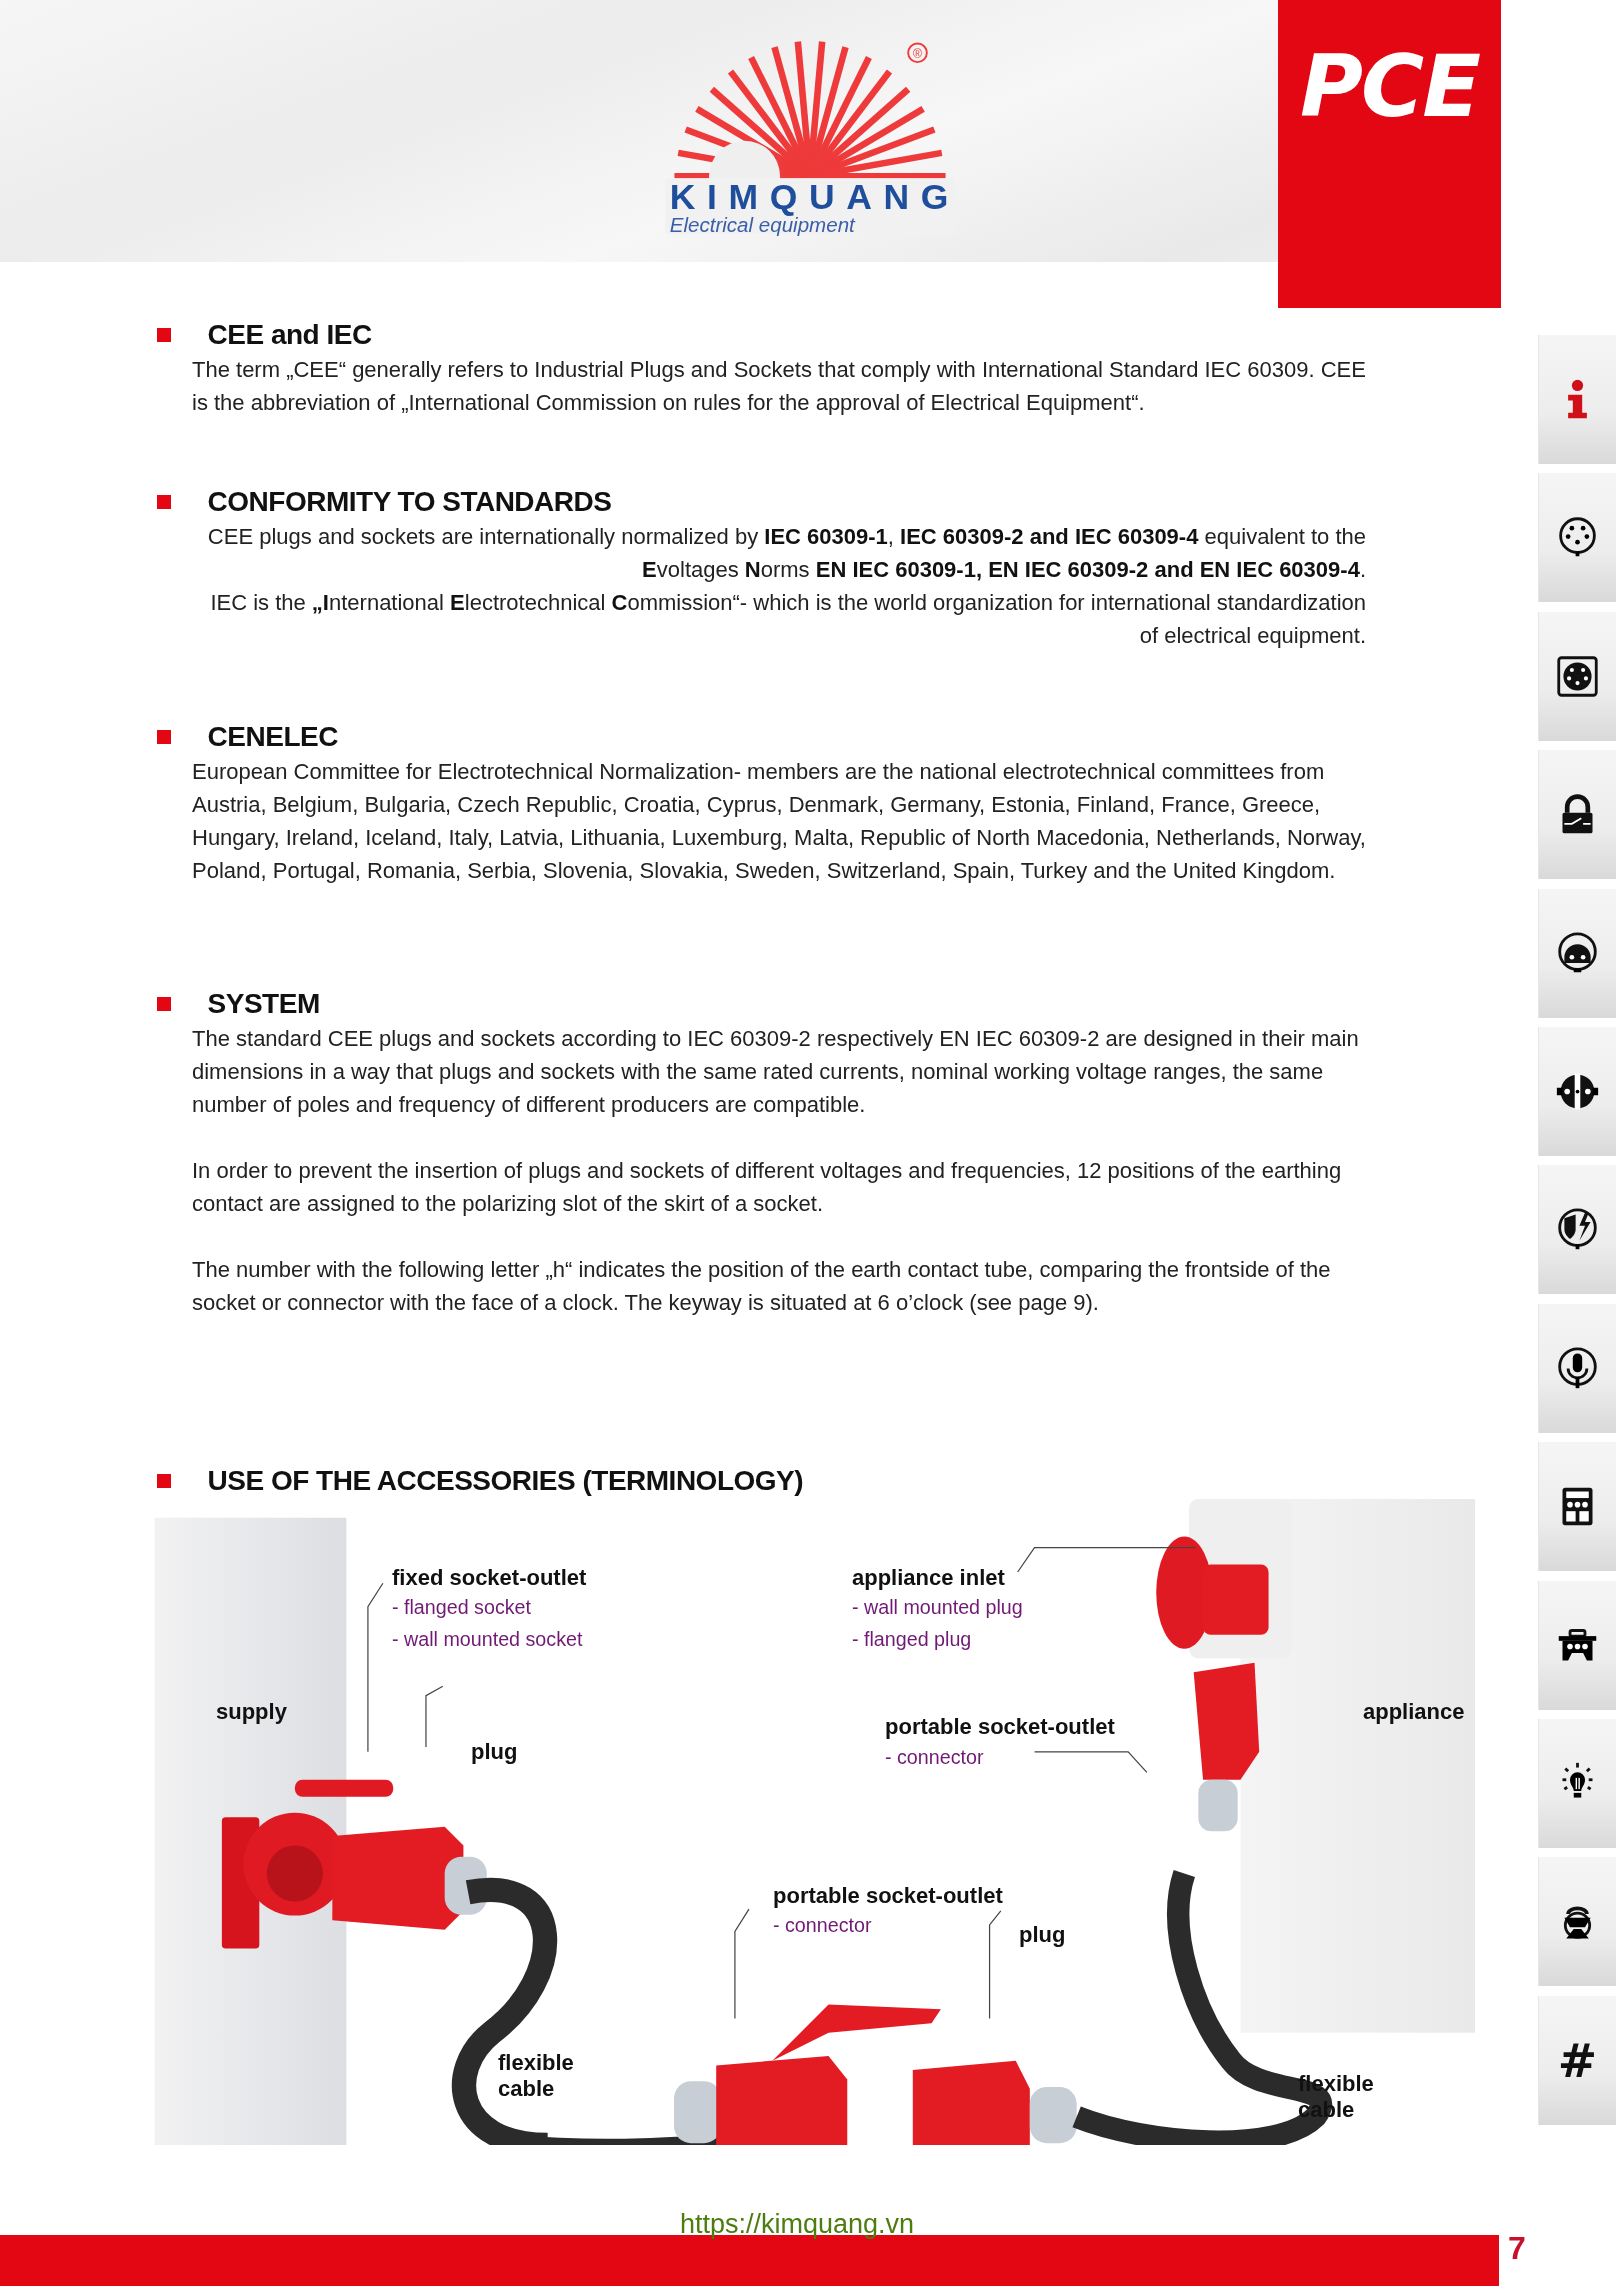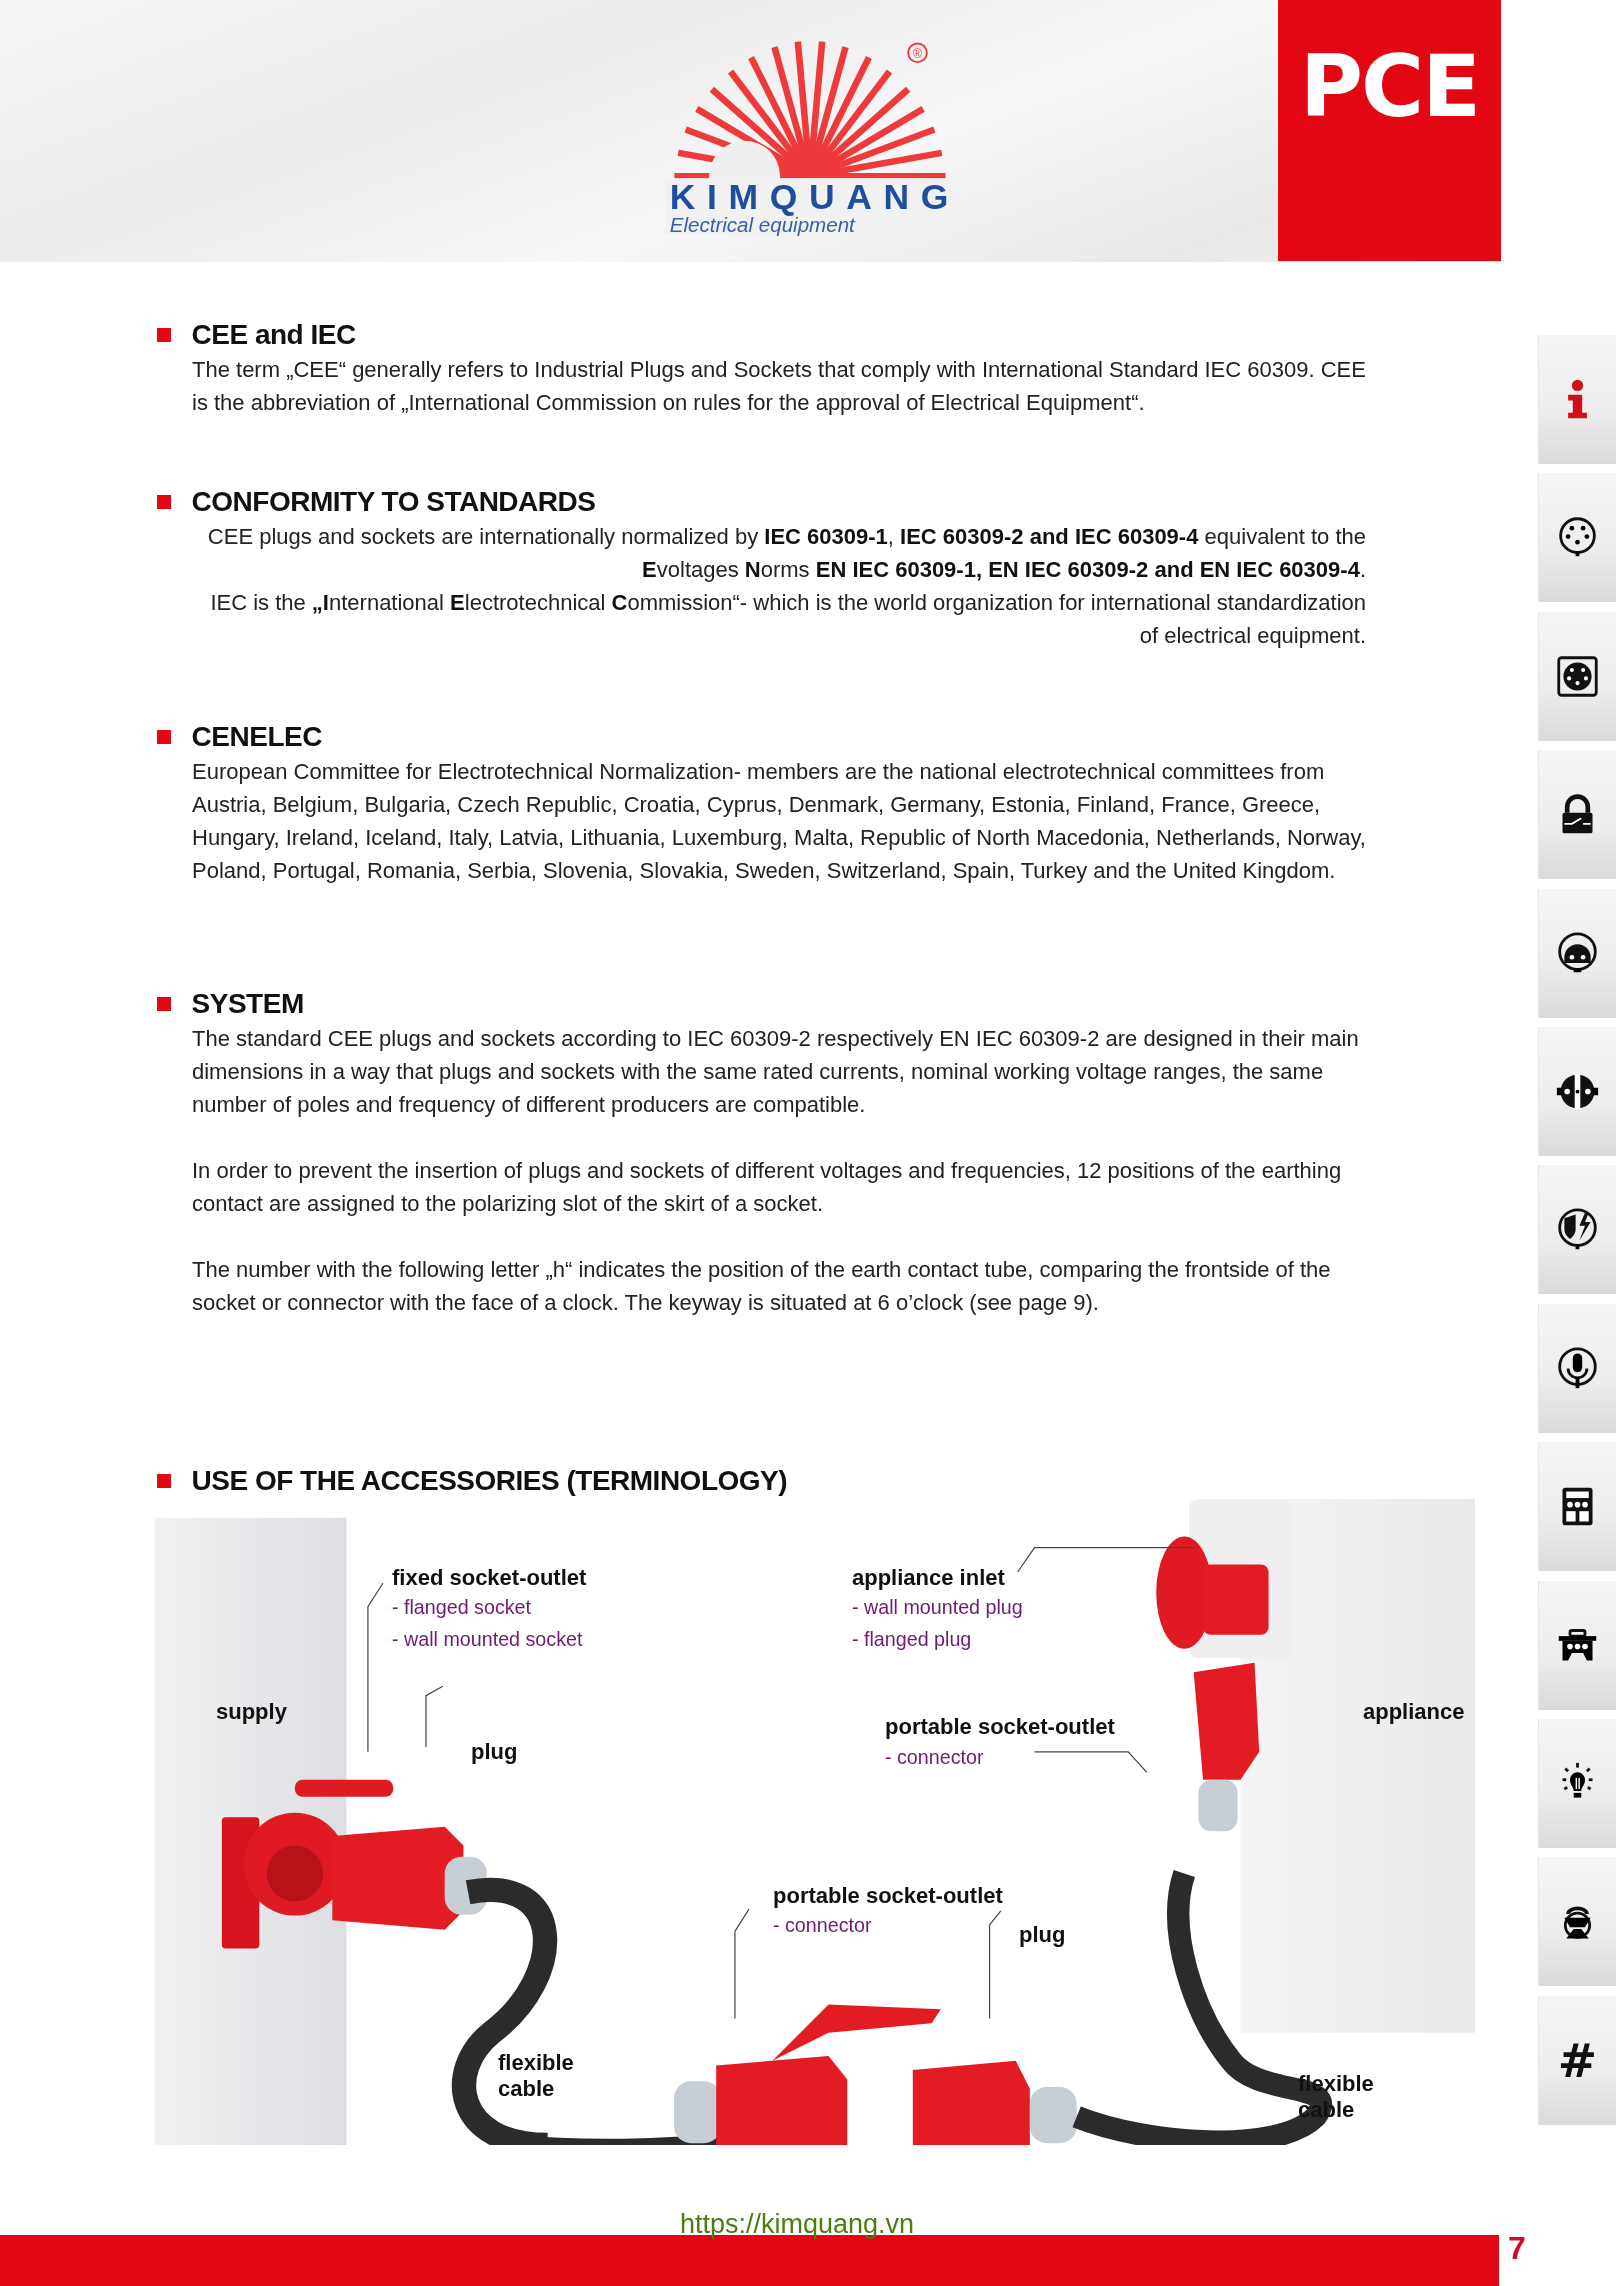--- a/index.html
+++ b/index.html
@@ -2,25 +2,25 @@
 <html style="font-size:15px"><head>
 <meta charset="utf-8">
 <style>
   html,body{margin:0;padding:0;}
   body{width:1616px;height:2286px;position:relative;background:#ffffff;overflow:hidden;
        font-family:"Liberation Sans","DejaVu Sans",sans-serif;color:#1a1a1a;}
   .header{position:absolute;left:0;top:0;width:1616px;height:262px;
           background:linear-gradient(160deg,#f6f6f6 0%,#ececec 30%,#f7f7f7 55%,#e9e9e9 80%,#f3f3f3 100%);}
   .header-white{position:absolute;left:1501px;top:0;width:115px;height:262px;background:#fff;}
   .logo{position:absolute;left:665px;top:36px;width:290px;height:201px;}
-  .brand-box{position:absolute;left:1278px;top:0;width:223px;height:261px;background:#e30613;}
+  .brand-box{position:absolute;left:1278px;top:0;width:223px;height:308px;background:#e30613;font-style:italic;}
   .brand-text{position:absolute;left:0;top:36px;width:223px;text-align:center;color:#fff;
               font-family:"DejaVu Sans","Liberation Sans",sans-serif;font-size:86px;font-weight:bold;letter-spacing:-1.9px;}
   .section{position:absolute;left:157px;width:1209px;}
-  .sec-head{display:flex;align-items:center;height:36px;}
+  .sec-head{display:flex;align-items:center;height:36px;gap:16px;}
   .bullet{width:14px;height:14px;background:#e30613;margin-right:20.6px;flex:none;}
   .sec-title{font-size:28px;font-weight:bold;letter-spacing:-0.5px;color:#111;}
   .body-text{margin-left:35px;font-size:22px;line-height:33px;color:#222;}
   .body-text p{margin:0;}
   .gap{height:33px;}
   b{font-weight:bold;color:#111;}
   .sidebar{position:absolute;left:1538px;top:335px;width:78px;}
   .side-tab{height:129px;margin-bottom:9.4px;background:linear-gradient(180deg,#f5f5f5 0%,#ededed 60%,#d9d9d9 100%);
             display:flex;align-items:center;justify-content:center;border-left:0.9px solid #e6e6e6;}
   .side-tab svg{width:45px;height:45px;}

